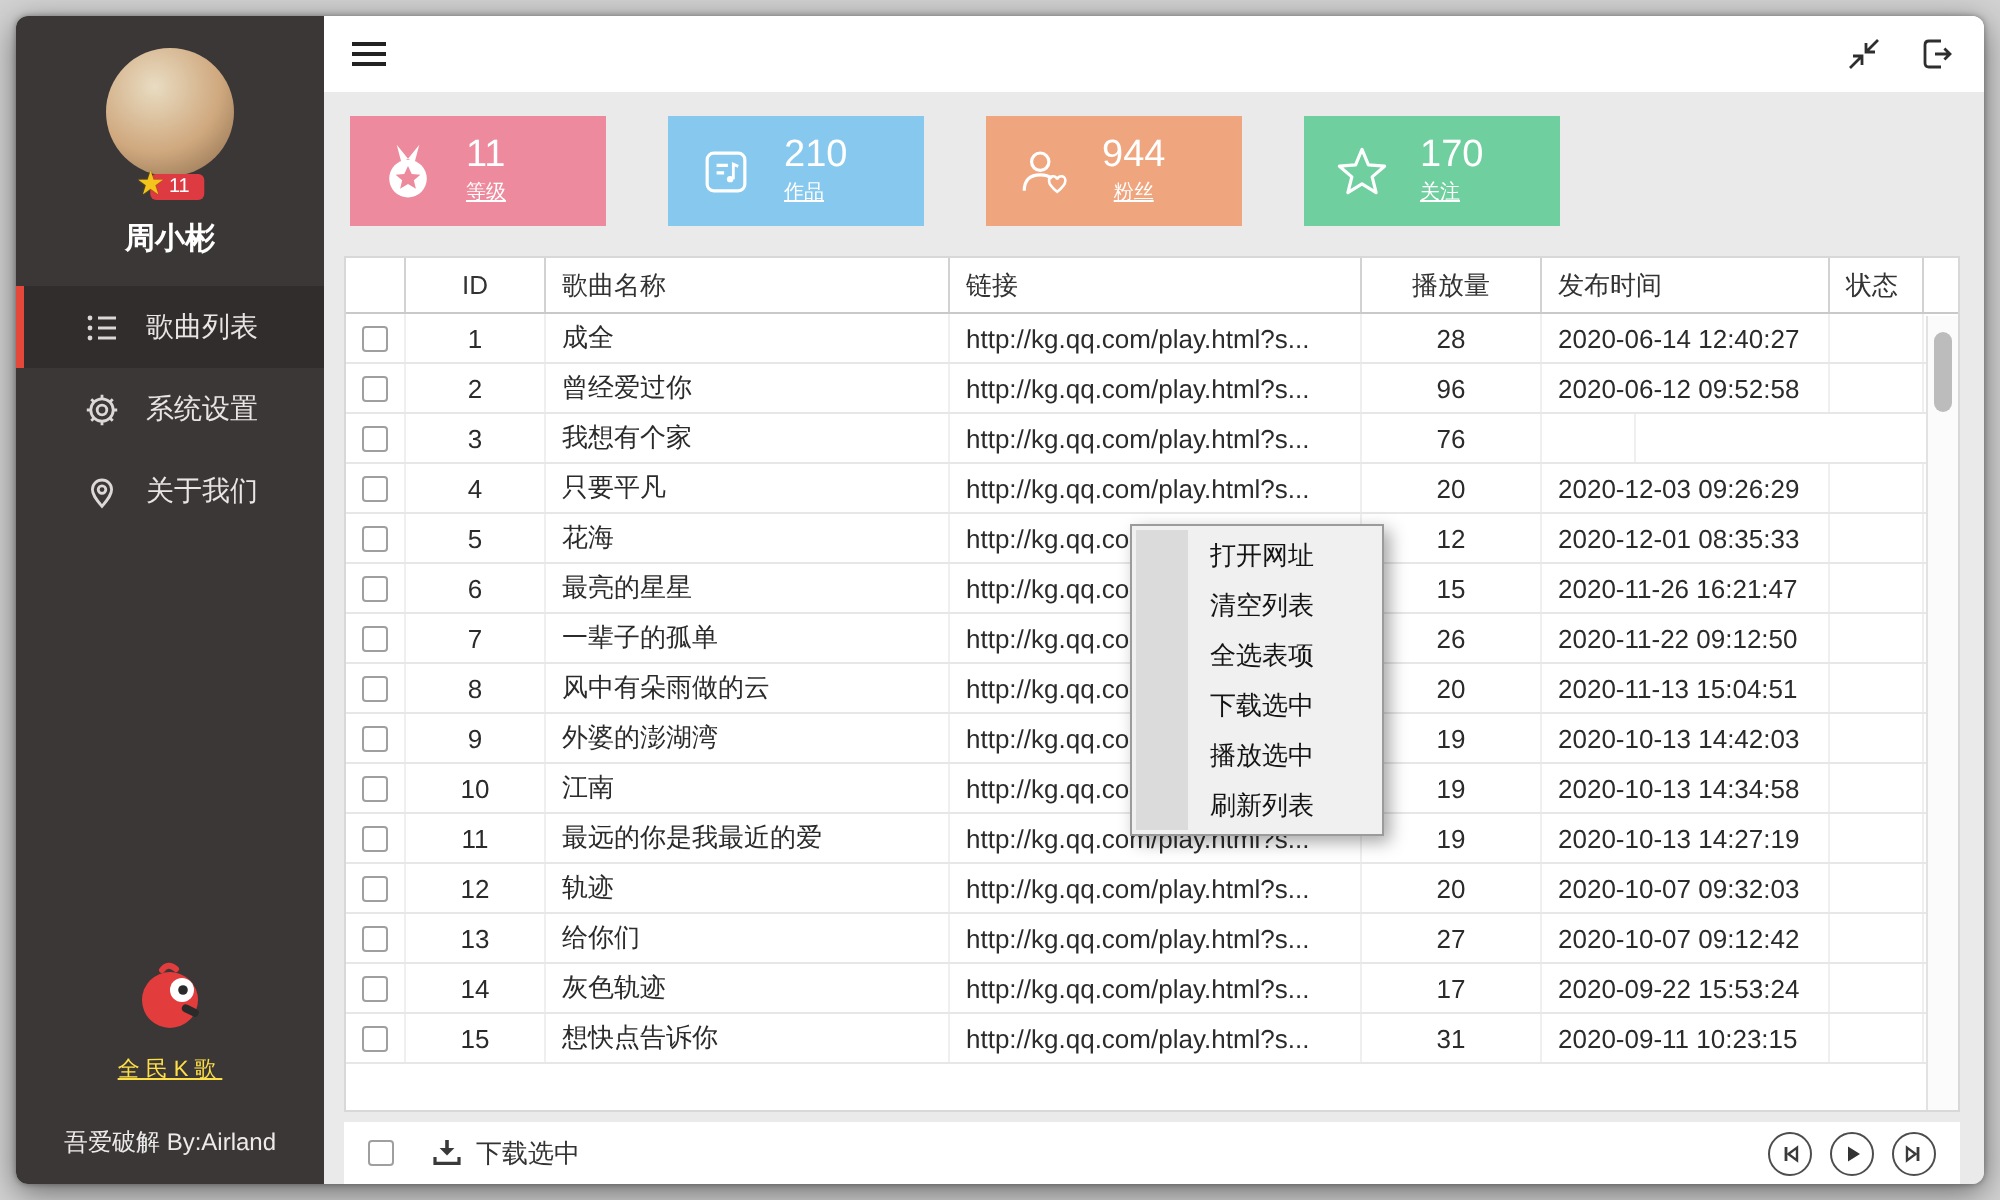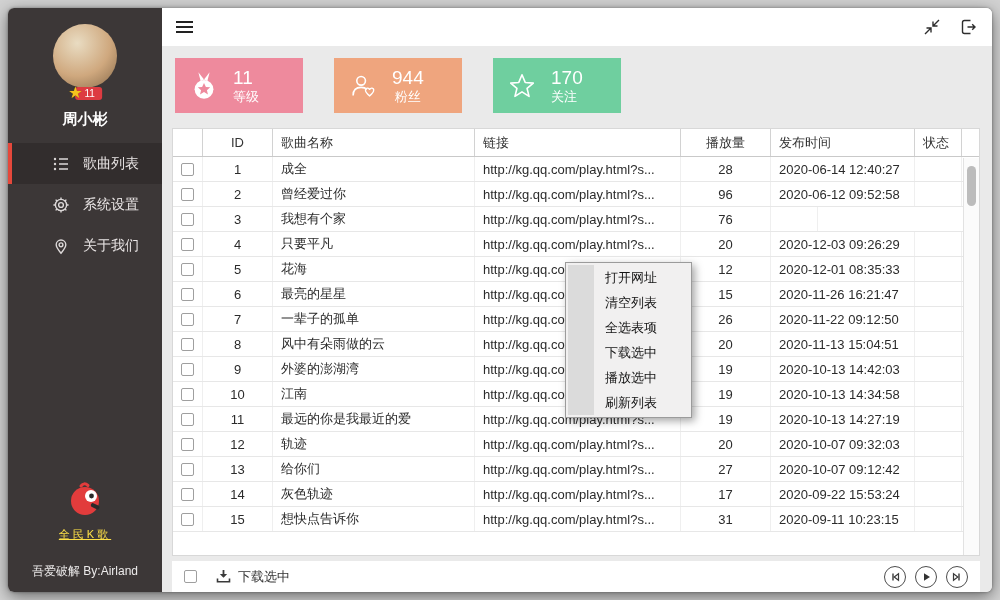--- a/index.html
+++ b/index.html
@@ -17,21 +17,21 @@
     background:radial-gradient(circle at 38% 30%, #e9dcc2, #cfa87e 55%, #8d6f4e 95%); }
   .badge { position:absolute; bottom:0; left:50%; transform:translateX(-50%);
     display:flex; align-items:center; }
   .badge-star { color:#f4c41d; font-size:16px; line-height:14px; z-index:2;
     text-shadow:0 0 1px #8a6d00; }
   .badge-num { background:#dd3b41; color:#fff; font-size:10px; line-height:13px;
     padding:0 7px 0 9px; border-radius:3px; margin-left:-7px; }
   .username { margin-top:10px; font-size:15px; font-weight:bold; color:#fff; }
   .menu { margin-top:14px; width:100%; }
   .menu-item { height:41px; display:flex; align-items:center; gap:13px;
-    padding-left:40px; font-size:14px; color:#e9e5e5; cursor:pointer;
+    padding-left:30px; font-size:14px; color:#e9e5e5; cursor:pointer;
     border-left:4px solid transparent; }
   .menu-item.active { background:#322d2d; border-left-color:#e5483b; }
   .m-icon { width:18px; height:18px; display:inline-flex; }
   .sidebar-footer { margin-top:auto; margin-bottom:12px; text-align:center; }
   .logo { width:36px; height:36px; margin:0 auto 6px; }
   .footer-title { font-size:11px; letter-spacing:3px; color:#fde047;text-decoration:underline; }
   .footer-sub { font-size:12px; margin-top:21px; color:#eceaea; }
 
   
   .main { flex:1; display:flex; flex-direction:column; background:#eaeaea; }
@@ -40,21 +40,21 @@
   .hamburger { width:17px; cursor:pointer; }
   .hamburger span { display:block; height:2px; background:#222; margin:3px 0; }
   .tb-spacer { flex:1; }
   .tb-icon { width:20px; height:20px; cursor:pointer; display:inline-flex; }
 
   .stats-row { display:flex; gap:31px; margin:12px 0 0 13px; }
   .stat-card { width:128px; height:55px; color:#fff; display:flex;
     align-items:center; padding-left:13px; gap:13px; }
   .stat-icon { width:32px; height:32px; flex-shrink:0; }
   .stat-value { font-size:19px; line-height:22px; }
-  .stat-label { font-size:13px; line-height:16px; }
+  .stat-label { font-size:10px; line-height:16px;text-decoration:underline; }
 
   .table { position:relative; width:808px; height:448px; margin:15px 0 0 10px;
     background:#fff; border:1px solid #d8d8d8; font-size:13px; color:#2b2b2b; }
   .thead { display:flex; height:28px; border-bottom:1px solid #c9c9c9;
     color:#333; }
   .thead .cell { border-right:1px solid #d2d2d2; }
   .trow { display:flex; height:25px; border-bottom:1px solid #e7e7e7; }
   .cell { display:flex; align-items:center; height:100%;
     border-right:1px solid #efefef; white-space:nowrap; overflow:hidden; }
   .col-cb     { width:30px;  justify-content:center; }
@@ -179,20 +179,34 @@
       <circle cx="17" cy="20.5" r="10" fill="#fff"></circle>
       <polygon points="17,13.8 19,18 23.6,18.4 20.1,21.4 21.2,25.9 17,23.4 12.8,25.9 13.9,21.4 10.4,18.4 15,18" fill="var(--cc)"></polygon>
     </svg>
 
     <div>
       <div class="stat-value">11</div>
       <div class="stat-label">等级</div>
     </div>
   </div>
 
+  <div class="stat-card" style="background: rgb(135, 200, 238); --cc: #87c8ee;">
+
+    <svg class="stat-icon" viewBox="0 0 34 34">
+      <rect x="7" y="7" width="20" height="20" rx="3.5" stroke="#fff" stroke-width="1.7" fill="none"></rect>
+      <path d="M12 13.5 h6 M12 17.5 h4" stroke="#fff" stroke-width="1.7" fill="none"></path>
+      <circle cx="19.2" cy="20.8" r="1.7" fill="#fff"></circle>
+      <path d="M20.9 20.8 V12.8 l2.6 1.2" stroke="#fff" stroke-width="1.5" fill="none"></path>
+    </svg>
+
+    <div>
+      <div class="stat-value">210</div>
+      <div class="stat-label">作品</div>
+    </div>
+  </div>
 
   <div class="stat-card" style="background: rgb(239, 165, 126); text-align: center; --cc: #efa57e;">
 
     <svg class="stat-icon" viewBox="0 0 34 34">
       <circle cx="15" cy="11.5" r="4.6" stroke="#fff" stroke-width="1.7" fill="none"></circle>
       <path d="M6.5 27 q0 -8.5 8.5 -8.5 q4 0 6.2 2" stroke="#fff" stroke-width="1.7" fill="none"></path>
       <path d="M24 27.5 c-3 -2.4 -4.3 -4 -4.3 -5.6 a2 2 0 0 1 4.3 -0.9 a2 2 0 0 1 4.3 0.9 c0 1.6 -1.3 3.2 -4.3 5.6 z" stroke="#fff" stroke-width="1.4" fill="none"></path>
     </svg>
 
     <div>

